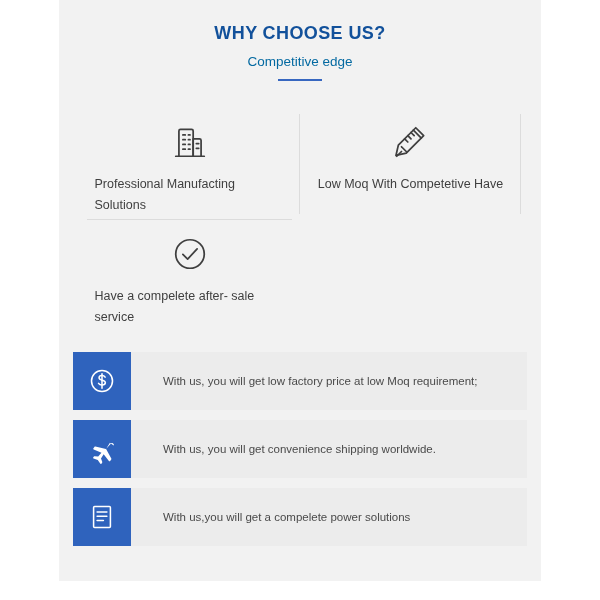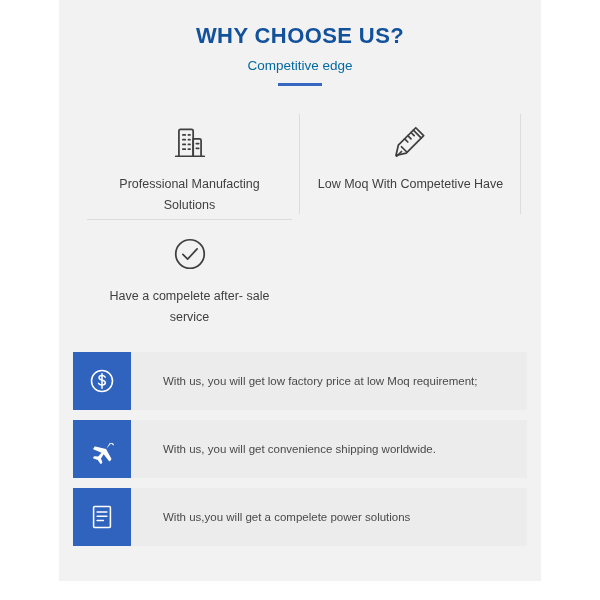--- a/index.html
+++ b/index.html
@@ -27,21 +27,21 @@
     width: 482px;
     height: 581px;
     background: #f2f2f2;
   }
   
   .header {
     padding-top: 24px;
     text-align: center;
   }
   .title {
-    font-size: 22px;
+    font-size: 18px;
     font-weight: bold;
     color: #12519b;
     letter-spacing: 0.4px;
     margin: 0;
     line-height: 1.1;
   }
   .subtitle {
     font-size: 13.5px;
     color: #0369a1;
     margin: 10px 0 2px 0;
@@ -94,21 +94,21 @@
     height: 44px;
     display: flex;
     align-items: center;
     justify-content: center;
   }
   .cell-text {
     margin-top: 10px;
     font-size: 12.5px;
     line-height: 1.65;
     color: #3f3f3f;
-    text-align: center;
+    text-align: left;
     max-width: 190px;
   }
   
   .rows {
     position: absolute;
     left: 14px;
     top: 352px;
     width: 454px;
   }
   .row {

